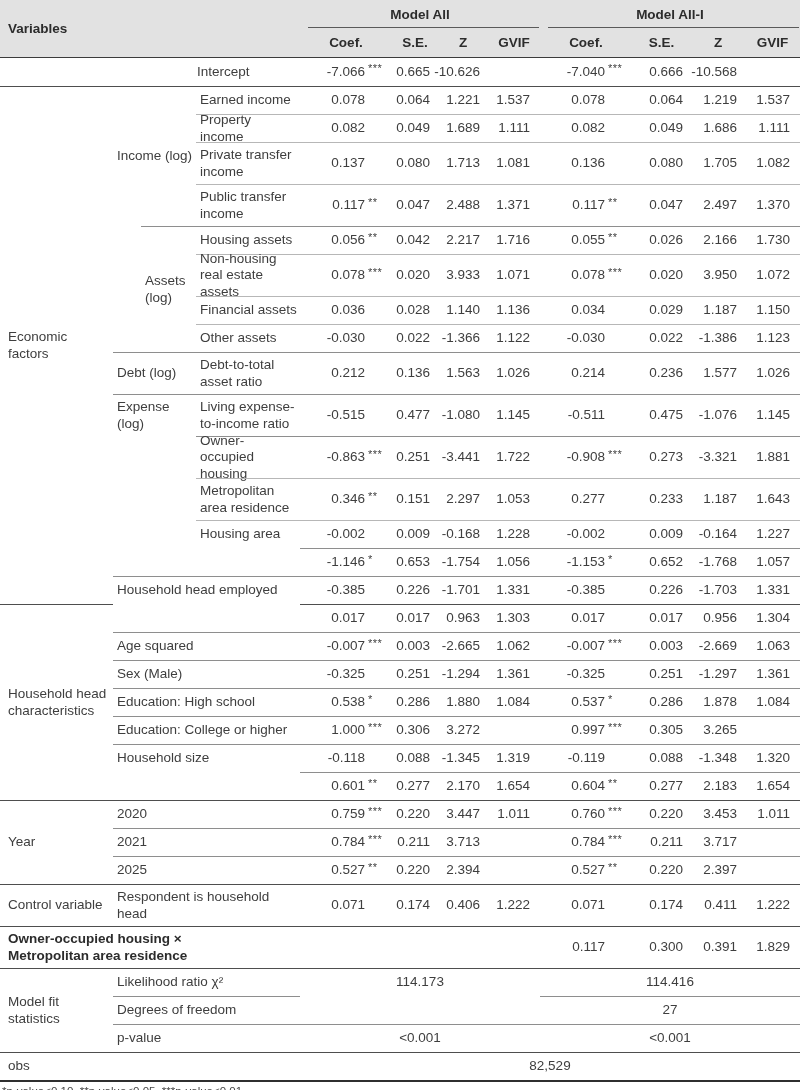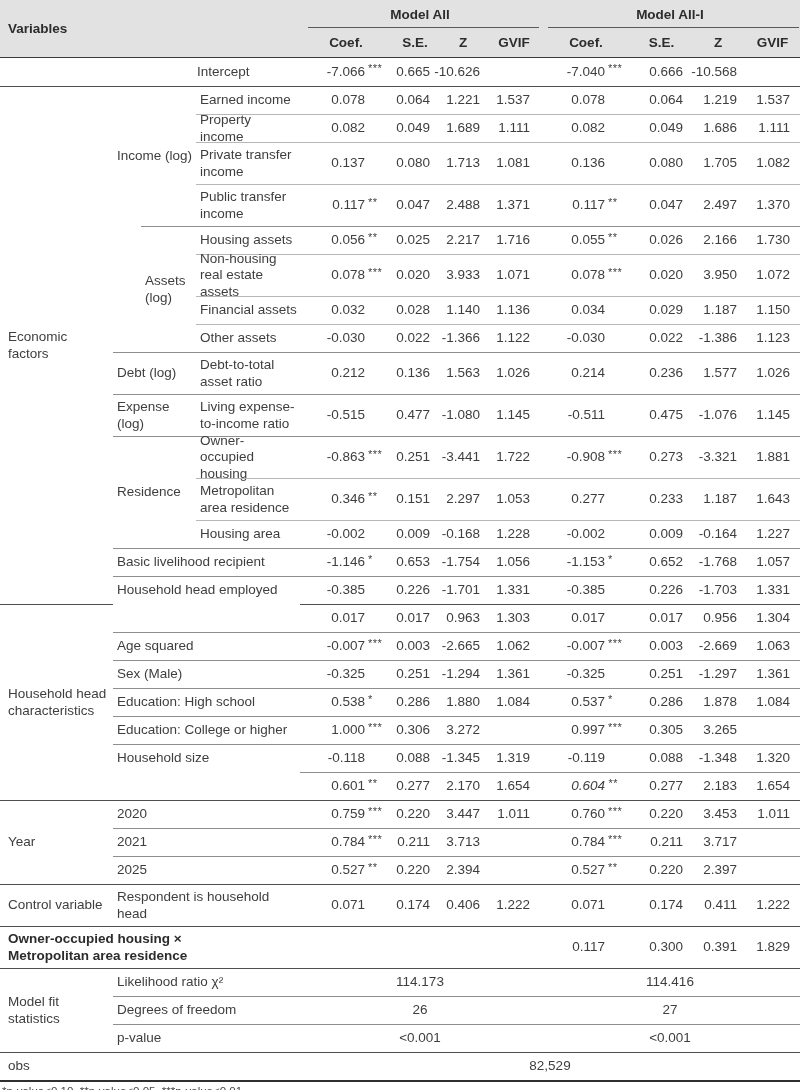--- a/index.html
+++ b/index.html
@@ -128,21 +128,21 @@
       </div>
       <div class="cell num se bt-var" style="grid-area: 5 / 9 / auto / 10;">0.047</div>
       <div class="cell num z bt-var" style="grid-area: 5 / 10 / auto / 11;">2.497</div>
       <div class="cell num gvif bt-var" style="grid-area: 5 / 11 / auto / 12;">1.370</div>
       <div class="cell sub bt-sub" style="grid-area: 6 / 2 / span 4 / 3; margin-left: 28px;">Assets (log)</div>
       <div class="cell lbl bt-sub" style="grid-area: 6 / 3 / auto / 4;">Housing assets</div>
       <div class="cell num coef bt-sub" style="grid-area: 6 / 4 / auto / 5;">
         <span class="v">0.056</span>
         <span class="st">**</span>
       </div>
-      <div class="cell num se bt-sub" style="grid-area: 6 / 5 / auto / 6;">0.025</div>
+      <div class="cell num se bt-sub" style="grid-area: 6 / 5 / auto / 6;">0.042</div>
       <div class="cell num z bt-sub" style="grid-area: 6 / 6 / auto / 7;">2.217</div>
       <div class="cell num gvif bt-sub" style="grid-area: 6 / 7 / auto / 8;">1.716</div>
       <div class="cell num coef bt-sub" style="grid-area: 6 / 8 / auto / 9;">
         <span class="v">0.055</span>
         <span class="st">**</span>
       </div>
       <div class="cell num se bt-sub" style="grid-area: 6 / 9 / auto / 10;">0.026</div>
       <div class="cell num z bt-sub" style="grid-area: 6 / 10 / auto / 11;">2.166</div>
       <div class="cell num gvif bt-sub" style="grid-area: 6 / 11 / auto / 12;">1.730</div>
       <div class="cell lbl bt-var" style="grid-area: 7 / 3 / auto / 4;">Non-housing real estate assets</div>
@@ -155,21 +155,21 @@
       <div class="cell num gvif bt-var" style="grid-area: 7 / 7 / auto / 8;">1.071</div>
       <div class="cell num coef bt-var" style="grid-area: 7 / 8 / auto / 9;">
         <span class="v">0.078</span>
         <span class="st">***</span>
       </div>
       <div class="cell num se bt-var" style="grid-area: 7 / 9 / auto / 10;">0.020</div>
       <div class="cell num z bt-var" style="grid-area: 7 / 10 / auto / 11;">3.950</div>
       <div class="cell num gvif bt-var" style="grid-area: 7 / 11 / auto / 12;">1.072</div>
       <div class="cell lbl bt-var" style="grid-area: 8 / 3 / auto / 4;">Financial assets</div>
       <div class="cell num coef bt-var" style="grid-area: 8 / 4 / auto / 5;">
-        <span class="v">0.032</span>
+        <span class="v">0.036</span>
         <span class="st"></span>
       </div>
       <div class="cell num se bt-var" style="grid-area: 8 / 5 / auto / 6;">0.028</div>
       <div class="cell num z bt-var" style="grid-area: 8 / 6 / auto / 7;">1.140</div>
       <div class="cell num gvif bt-var" style="grid-area: 8 / 7 / auto / 8;">1.136</div>
       <div class="cell num coef bt-var" style="grid-area: 8 / 8 / auto / 9;">
         <span class="v">0.034</span>
         <span class="st"></span>
       </div>
       <div class="cell num se bt-var" style="grid-area: 8 / 9 / auto / 10;">0.029</div>
@@ -215,21 +215,20 @@
       <div class="cell num se bt-sub" style="grid-area: 11 / 5 / auto / 6;">0.477</div>
       <div class="cell num z bt-sub" style="grid-area: 11 / 6 / auto / 7; text-align: center;">-1.080</div>
       <div class="cell num gvif bt-sub" style="grid-area: 11 / 7 / auto / 8;">1.145</div>
       <div class="cell num coef bt-sub" style="grid-area: 11 / 8 / auto / 9;">
         <span class="v">-0.511</span>
         <span class="st"></span>
       </div>
       <div class="cell num se bt-sub" style="grid-area: 11 / 9 / auto / 10;">0.475</div>
       <div class="cell num z bt-sub" style="grid-area: 11 / 10 / auto / 11;">-1.076</div>
       <div class="cell num gvif bt-sub" style="grid-area: 11 / 11 / auto / 12;">1.145</div>
-      <div class="cell sub bt-sub" style="grid-area: 12 / 2 / span 3 / 3;">Residence</div>
       <div class="cell lbl bt-sub" style="grid-area: 12 / 3 / auto / 4;">Owner-occupied housing</div>
       <div class="cell num coef bt-sub" style="grid-area: 12 / 4 / auto / 5;">
         <span class="v">-0.863</span>
         <span class="st">***</span>
       </div>
       <div class="cell num se bt-sub" style="grid-area: 12 / 5 / auto / 6;">0.251</div>
       <div class="cell num z bt-sub" style="grid-area: 12 / 6 / auto / 7;">-3.441</div>
       <div class="cell num gvif bt-sub" style="grid-area: 12 / 7 / auto / 8;">1.722</div>
       <div class="cell num coef bt-sub" style="grid-area: 12 / 8 / auto / 9;">
         <span class="v">-0.908</span>
@@ -261,21 +260,20 @@
       <div class="cell num se bt-var" style="grid-area: 14 / 5 / auto / 6;">0.009</div>
       <div class="cell num z bt-var" style="grid-area: 14 / 6 / auto / 7;">-0.168</div>
       <div class="cell num gvif bt-var" style="grid-area: 14 / 7 / auto / 8;">1.228</div>
       <div class="cell num coef bt-var" style="grid-area: 14 / 8 / auto / 9;">
         <span class="v">-0.002</span>
         <span class="st"></span>
       </div>
       <div class="cell num se bt-var" style="grid-area: 14 / 9 / auto / 10;">0.009</div>
       <div class="cell num z bt-var" style="grid-area: 14 / 10 / auto / 11;">-0.164</div>
       <div class="cell num gvif bt-var" style="grid-area: 14 / 11 / auto / 12;">1.227</div>
-      <div class="cell lbl bt-sub" style="grid-area: 15 / 2 / auto / 4;">Basic livelihood recipient</div>
       <div class="cell num coef bt-sub" style="grid-area: 15 / 4 / auto / 5;">
         <span class="v">-1.146</span>
         <span class="st">*</span>
       </div>
       <div class="cell num se bt-sub" style="grid-area: 15 / 5 / auto / 6;">0.653</div>
       <div class="cell num z bt-sub" style="grid-area: 15 / 6 / auto / 7;">-1.754</div>
       <div class="cell num gvif bt-sub" style="grid-area: 15 / 7 / auto / 8;">1.056</div>
       <div class="cell num coef bt-sub" style="grid-area: 15 / 8 / auto / 9;">
         <span class="v">-1.153</span>
         <span class="st">*</span>
@@ -388,21 +386,21 @@
       <div class="cell num se bt-sub" style="grid-area: 22 / 9 / auto / 10;">0.088</div>
       <div class="cell num z bt-sub" style="grid-area: 22 / 10 / auto / 11;">-1.348</div>
       <div class="cell num gvif bt-sub" style="grid-area: 22 / 11 / auto / 12;">1.320</div>
       <div class="cell num coef bt-sub" style="grid-area: 23 / 4 / auto / 5;">
         <span class="v">0.601</span>
         <span class="st">**</span>
       </div>
       <div class="cell num se bt-sub" style="grid-area: 23 / 5 / auto / 6;">0.277</div>
       <div class="cell num z bt-sub" style="grid-area: 23 / 6 / auto / 7;">2.170</div>
       <div class="cell num gvif bt-sub" style="grid-area: 23 / 7 / auto / 8;">1.654</div>
-      <div class="cell num coef bt-sub" style="grid-area: 23 / 8 / auto / 9; font-style: italic;">
+      <div class="cell num coef bt-sub" style="grid-area: 23 / 8 / auto / 9;">
         <span class="v">0.604</span>
         <span class="st">**</span>
       </div>
       <div class="cell num se bt-sub" style="grid-area: 23 / 9 / auto / 10;">0.277</div>
       <div class="cell num z bt-sub" style="grid-area: 23 / 10 / auto / 11;">2.183</div>
       <div class="cell num gvif bt-sub" style="grid-area: 23 / 11 / auto / 12;">1.654</div>
       <div class="cell cat bt-full" style="grid-area: 24 / 1 / span 3 / 2;">Year</div>
       <div class="cell lbl bt-full" style="grid-area: 24 / 2 / auto / 4;">2020</div>
       <div class="cell num coef bt-full" style="grid-area: 24 / 4 / auto / 5;">
         <span class="v">0.759</span>
@@ -478,21 +476,20 @@
         <span class="st"></span>
       </div>
       <div class="cell num se bt-full" style="grid-area: 28 / 9 / auto / 10;">0.300</div>
       <div class="cell num z bt-full" style="grid-area: 28 / 10 / auto / 11;">0.391</div>
       <div class="cell num gvif bt-full" style="grid-area: 28 / 11 / auto / 12;">1.829</div>
       <div class="cell cat bt-full" style="grid-area: 29 / 1 / span 3 / 2;">Model fit statistics</div>
       <div class="cell lbl bt-full" style="grid-area: 29 / 2 / auto / 4;">Likelihood ratio χ²</div>
       <div class="cell fitv bt-full" style="grid-area: 29 / 4 / auto / 8;">114.173</div>
       <div class="cell fitv bt-full" style="grid-area: 29 / 8 / auto / 12;">114.416</div>
       <div class="cell lbl bt-sub" style="grid-area: 30 / 2 / auto / 4;">Degrees of freedom</div>
-      <div class="cell fitv bt-sub" style="grid-area: 30 / 4 / auto / 8;">26</div>
       <div class="cell fitv bt-sub" style="grid-area: 30 / 8 / auto / 12;">27</div>
       <div class="cell lbl bt-sub" style="grid-area: 31 / 2 / auto / 4;">p-value</div>
       <div class="cell fitv bt-sub" style="grid-area: 31 / 4 / auto / 8;">&lt;0.001</div>
       <div class="cell fitv bt-sub" style="grid-area: 31 / 8 / auto / 12;">&lt;0.001</div>
       <div class="cell lbl pad8 bt-full" style="grid-area: 32 / 1 / auto / 4;">obs</div>
       <div class="cell fitv bt-full" style="grid-area: 32 / 4 / auto / 12;">82,529</div>
     </div>
 
   <div class="footnote">*p-value&lt;0.10, **p-value&lt;0.05, ***p-value&lt;0.01</div>
 </div>

